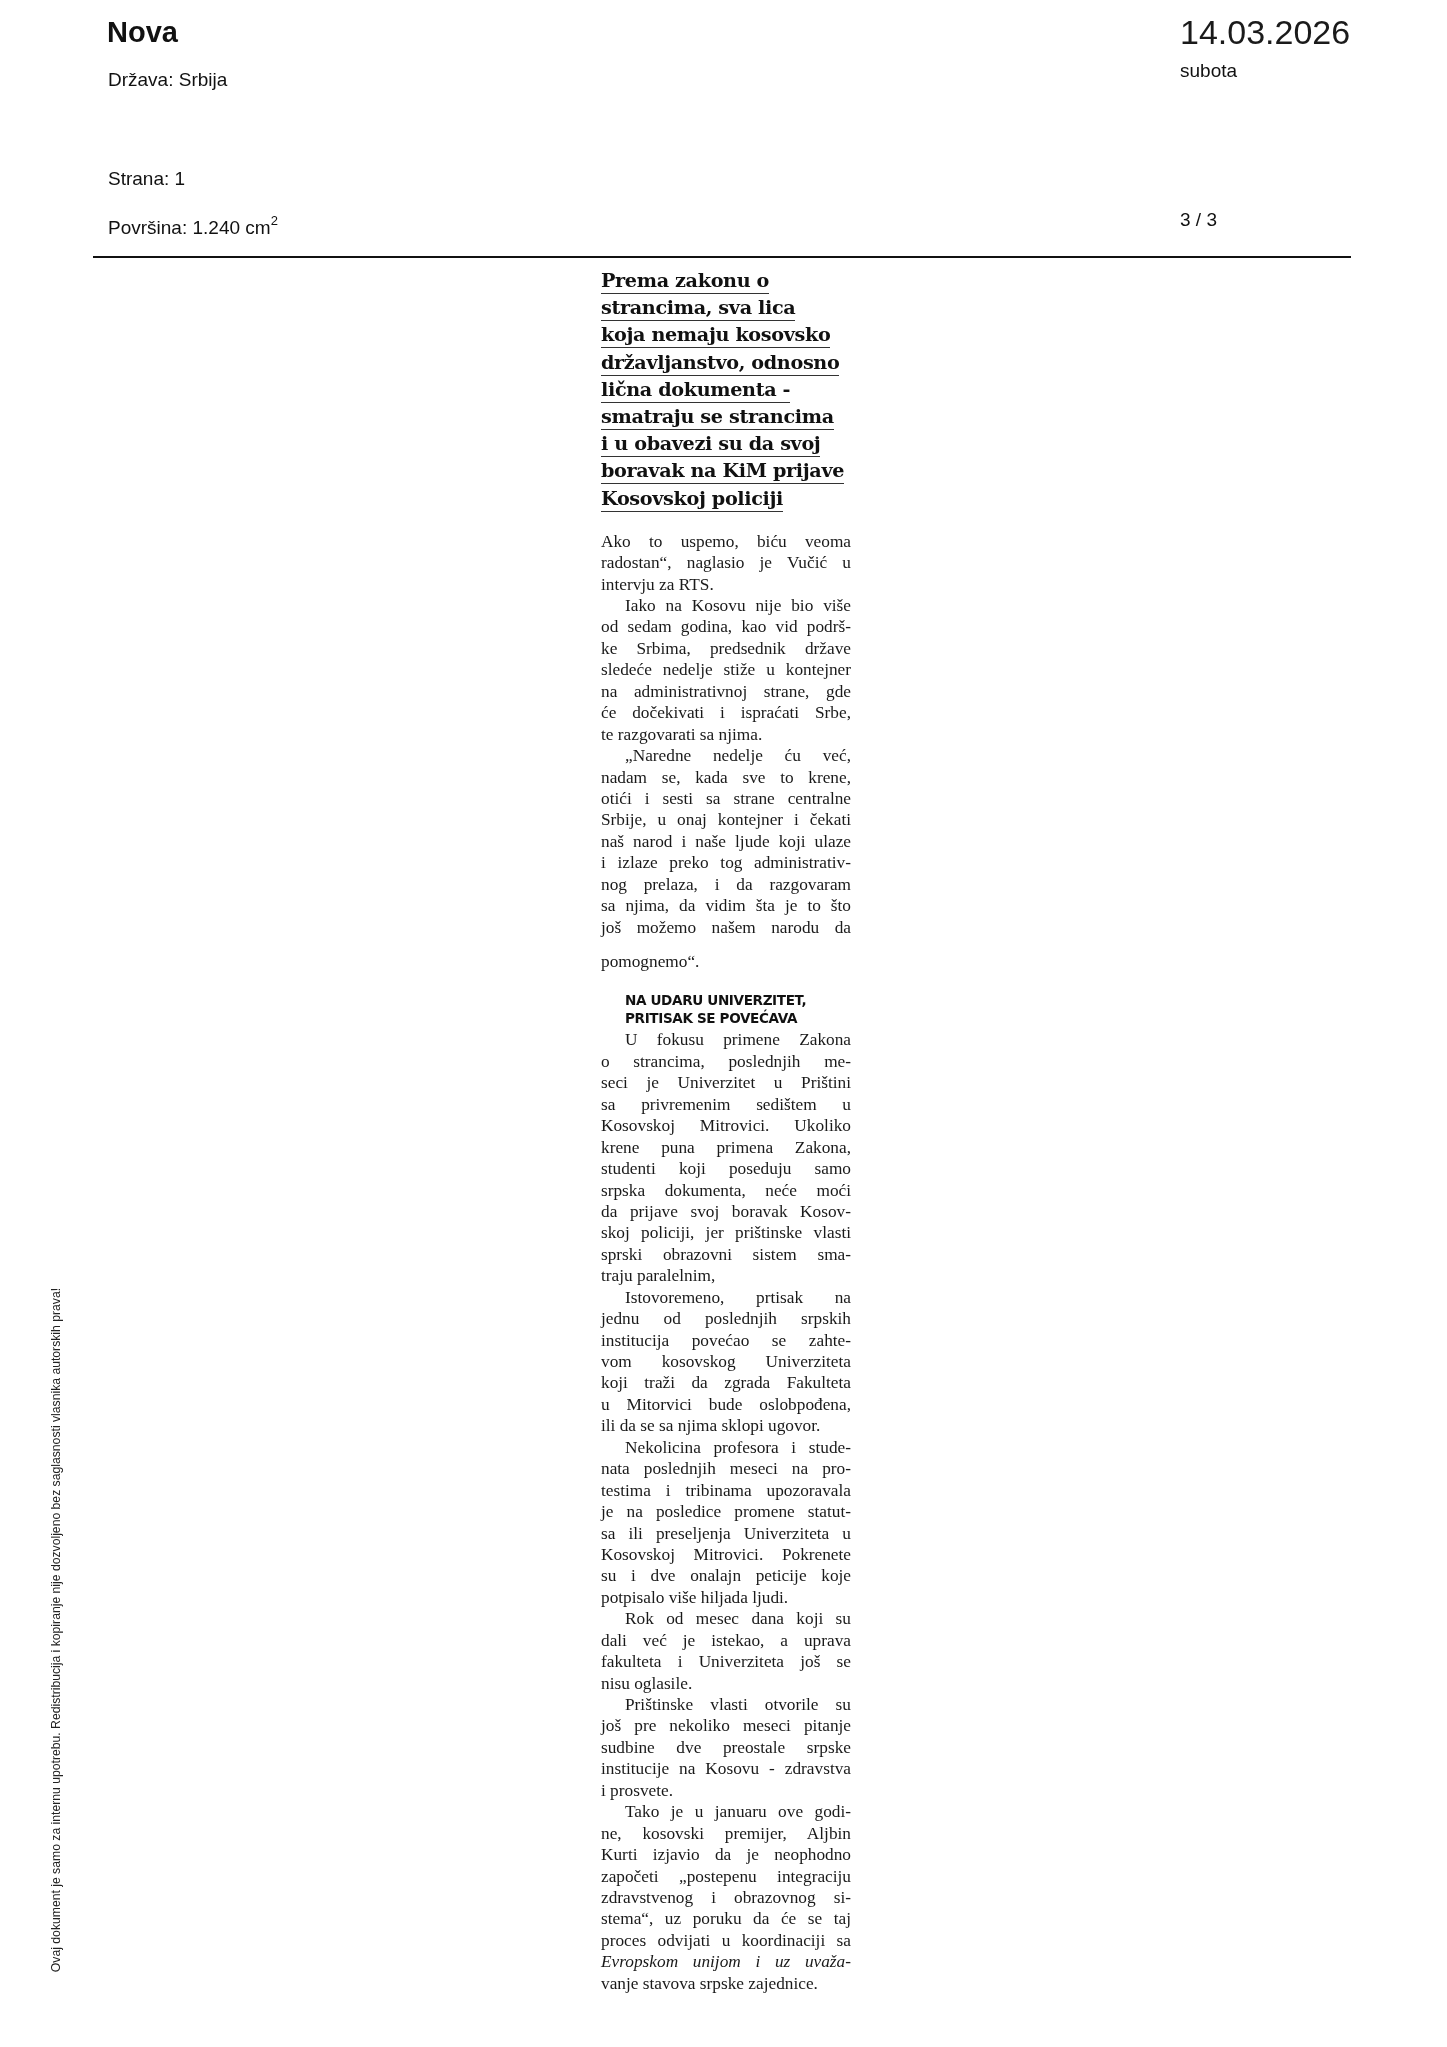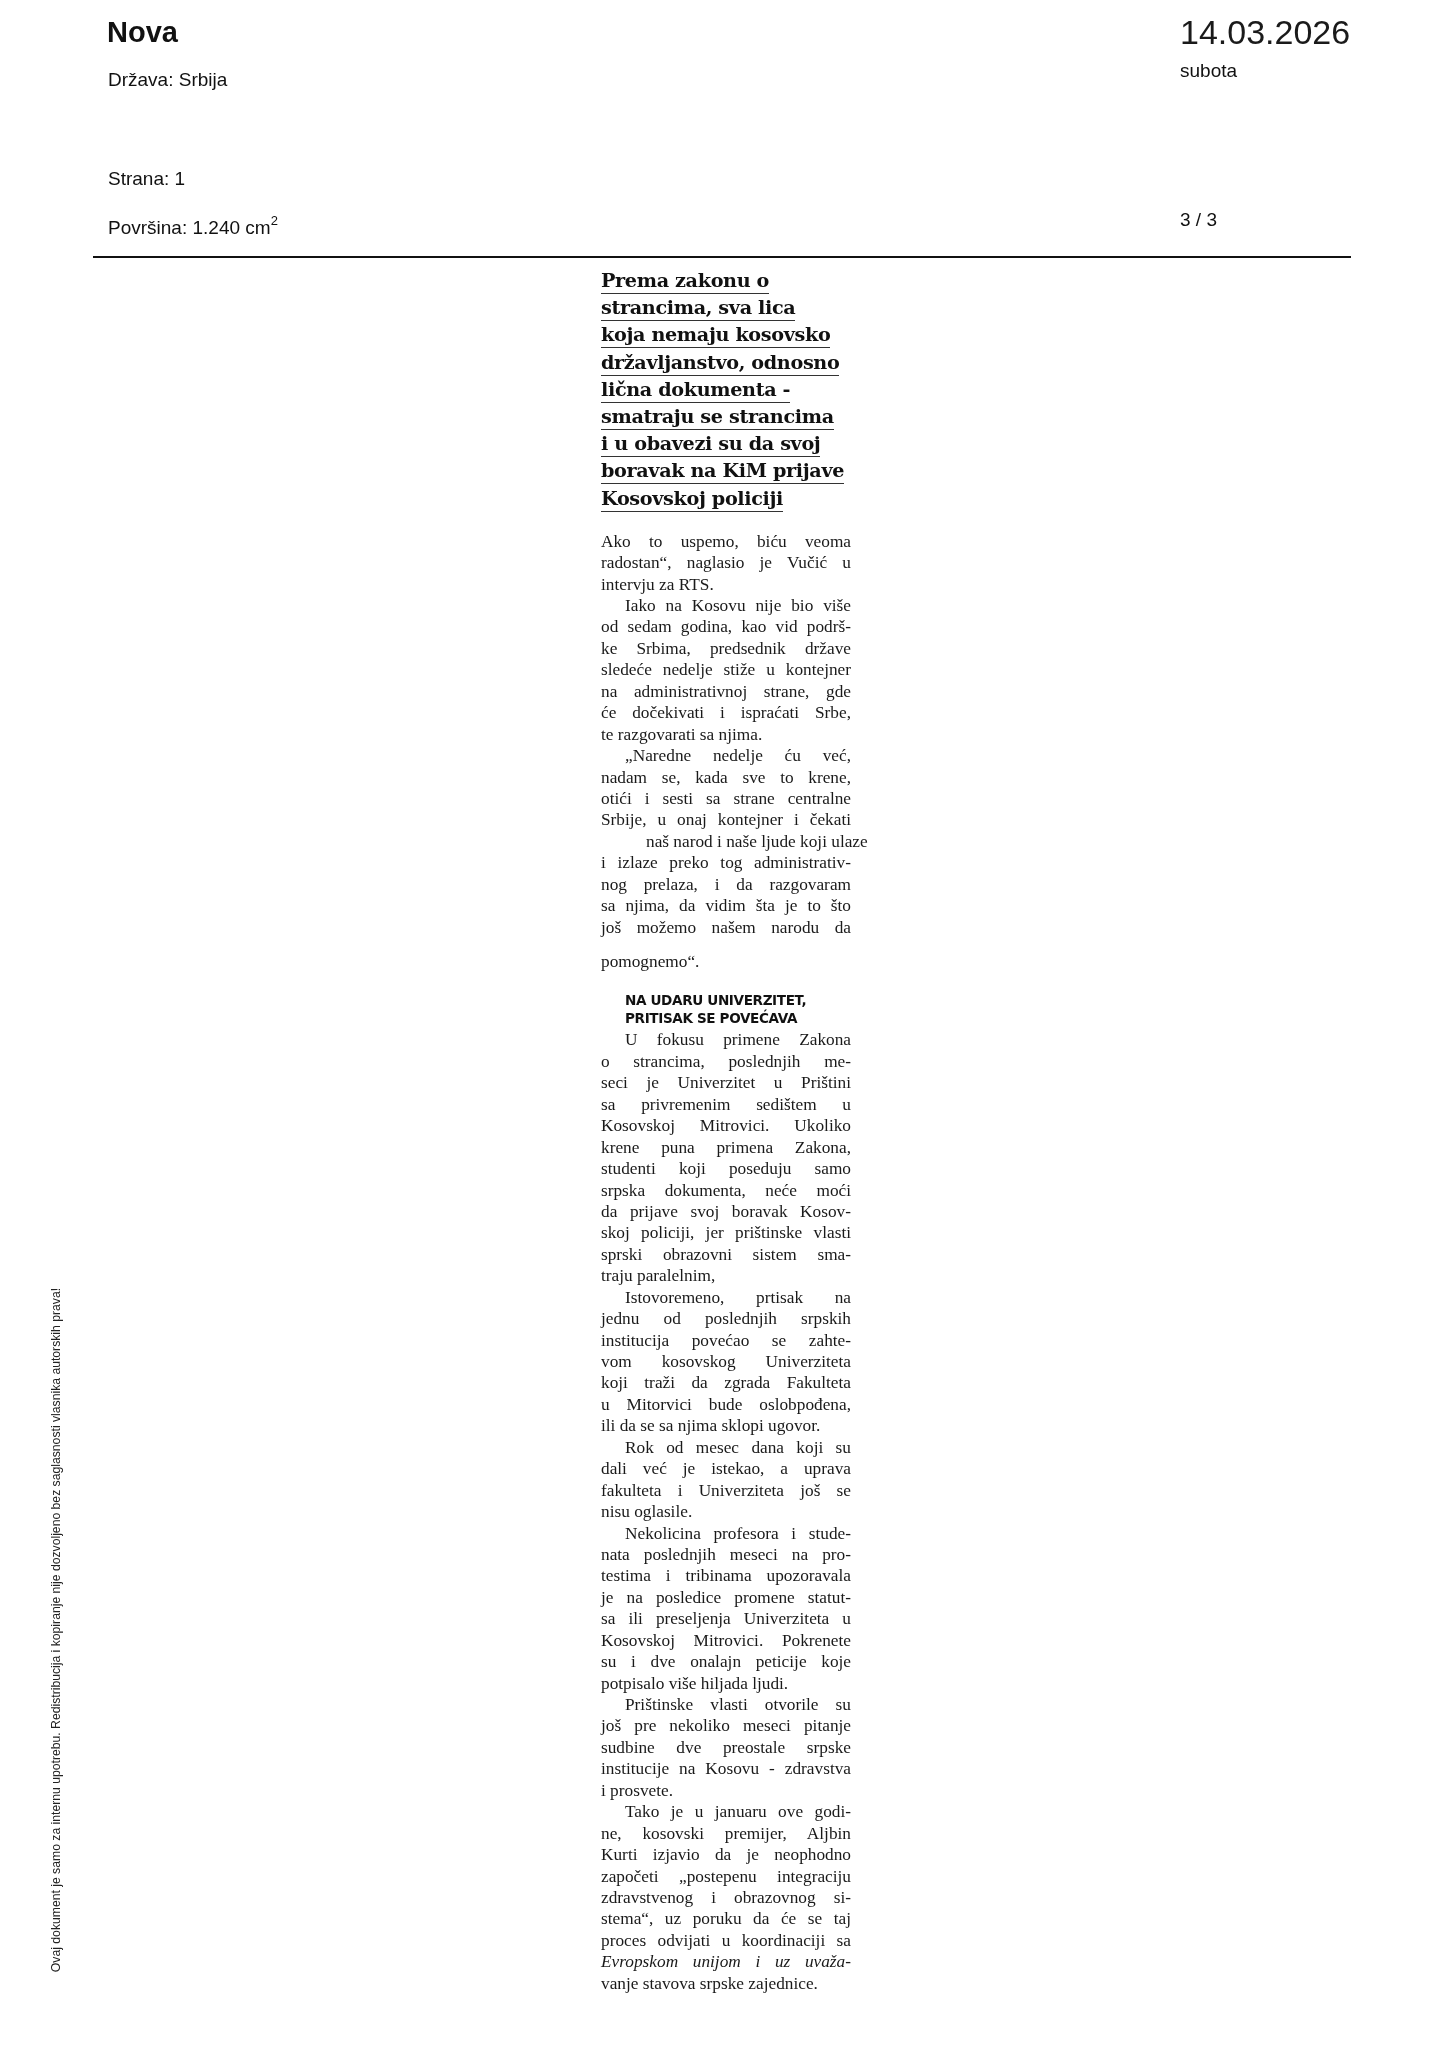--- a/index.html
+++ b/index.html
@@ -70,21 +70,21 @@
         <span class="ln" style="text-indent: 0px;">sledeće nedelje stiže u kontejner</span>
         <span class="ln" style="text-indent: 0px;">na administrativnoj strane, gde</span>
         <span class="ln" style="text-indent: 0px;">će dočekivati i ispraćati Srbe,</span>
         <span class="ln last" style="text-indent: 0px;">te razgovarati sa njima.</span>
       </p>
       <p class="indent">
         <span class="ln">„Naredne nedelje ću već,</span>
         <span class="ln" style="text-indent: 0px;">nadam se, kada sve to krene,</span>
         <span class="ln" style="text-indent: 0px;">otići i sesti sa strane centralne</span>
         <span class="ln" style="text-indent: 0px;">Srbije, u onaj kontejner i čekati</span>
-        <span class="ln" style="text-indent: 0px; margin-left: 45px;">naš narod i naše ljude koji ulaze</span>
+        <span class="ln" style="text-indent: 0px;">naš narod i naše ljude koji ulaze</span>
         <span class="ln" style="text-indent: 0px;">i izlaze preko tog administrativ-</span>
         <span class="ln" style="text-indent: 0px;">nog prelaza, i da razgovaram</span>
         <span class="ln" style="text-indent: 0px;">sa njima, da vidim šta je to što</span>
         <span class="ln" style="text-indent: 0px;">još možemo našem narodu da</span>
         <span class="ln last" style="text-indent: 0px; margin-top: 13px;">pomognemo“.</span>
       </p>
     </div>
   <div id="subhead">
       <div>NA UDARU UNIVERZITET,</div>
       <div>PRITISAK SE POVEĆAVA</div>
@@ -107,34 +107,34 @@
       <p class="indent">
         <span class="ln">Istovoremeno, prtisak na</span>
         <span class="ln" style="text-indent: 0px;">jednu od poslednjih srpskih</span>
         <span class="ln" style="text-indent: 0px;">institucija povećao se zahte-</span>
         <span class="ln" style="text-indent: 0px;">vom kosovskog Univerziteta</span>
         <span class="ln" style="text-indent: 0px;">koji traži da zgrada Fakulteta</span>
         <span class="ln" style="text-indent: 0px;">u Mitorvici bude oslobpođena,</span>
         <span class="ln last" style="text-indent: 0px;">ili da se sa njima sklopi ugovor.</span>
       </p>
       <p class="indent">
-        <span class="ln">Rok od mesec dana koji su</span>
-        <span class="ln" style="text-indent: 0px;">dali već je istekao, a uprava</span>
-        <span class="ln" style="text-indent: 0px;">fakulteta i Univerziteta još se</span>
-        <span class="ln last" style="text-indent: 0px;">nisu oglasile.</span>
-      </p>
-      <p class="indent">
         <span class="ln">Nekolicina profesora i stude-</span>
         <span class="ln" style="text-indent: 0px;">nata poslednjih meseci na pro-</span>
         <span class="ln" style="text-indent: 0px;">testima i tribinama upozoravala</span>
         <span class="ln" style="text-indent: 0px;">je na posledice promene statut-</span>
         <span class="ln" style="text-indent: 0px;">sa ili preseljenja Univerziteta u</span>
         <span class="ln" style="text-indent: 0px;">Kosovskoj Mitrovici. Pokrenete</span>
         <span class="ln" style="text-indent: 0px;">su i dve onalajn peticije koje</span>
         <span class="ln last" style="text-indent: 0px;">potpisalo više hiljada ljudi.</span>
+      </p>
+      <p class="indent">
+        <span class="ln">Rok od mesec dana koji su</span>
+        <span class="ln" style="text-indent: 0px;">dali već je istekao, a uprava</span>
+        <span class="ln" style="text-indent: 0px;">fakulteta i Univerziteta još se</span>
+        <span class="ln last" style="text-indent: 0px;">nisu oglasile.</span>
       </p>
       <p class="indent">
         <span class="ln">Prištinske vlasti otvorile su</span>
         <span class="ln" style="text-indent: 0px;">još pre nekoliko meseci pitanje</span>
         <span class="ln" style="text-indent: 0px;">sudbine dve preostale srpske</span>
         <span class="ln" style="text-indent: 0px;">institucije na Kosovu - zdravstva</span>
         <span class="ln last" style="text-indent: 0px;">i prosvete.</span>
       </p>
       <p class="indent">
         <span class="ln">Tako je u januaru ove godi-</span>

